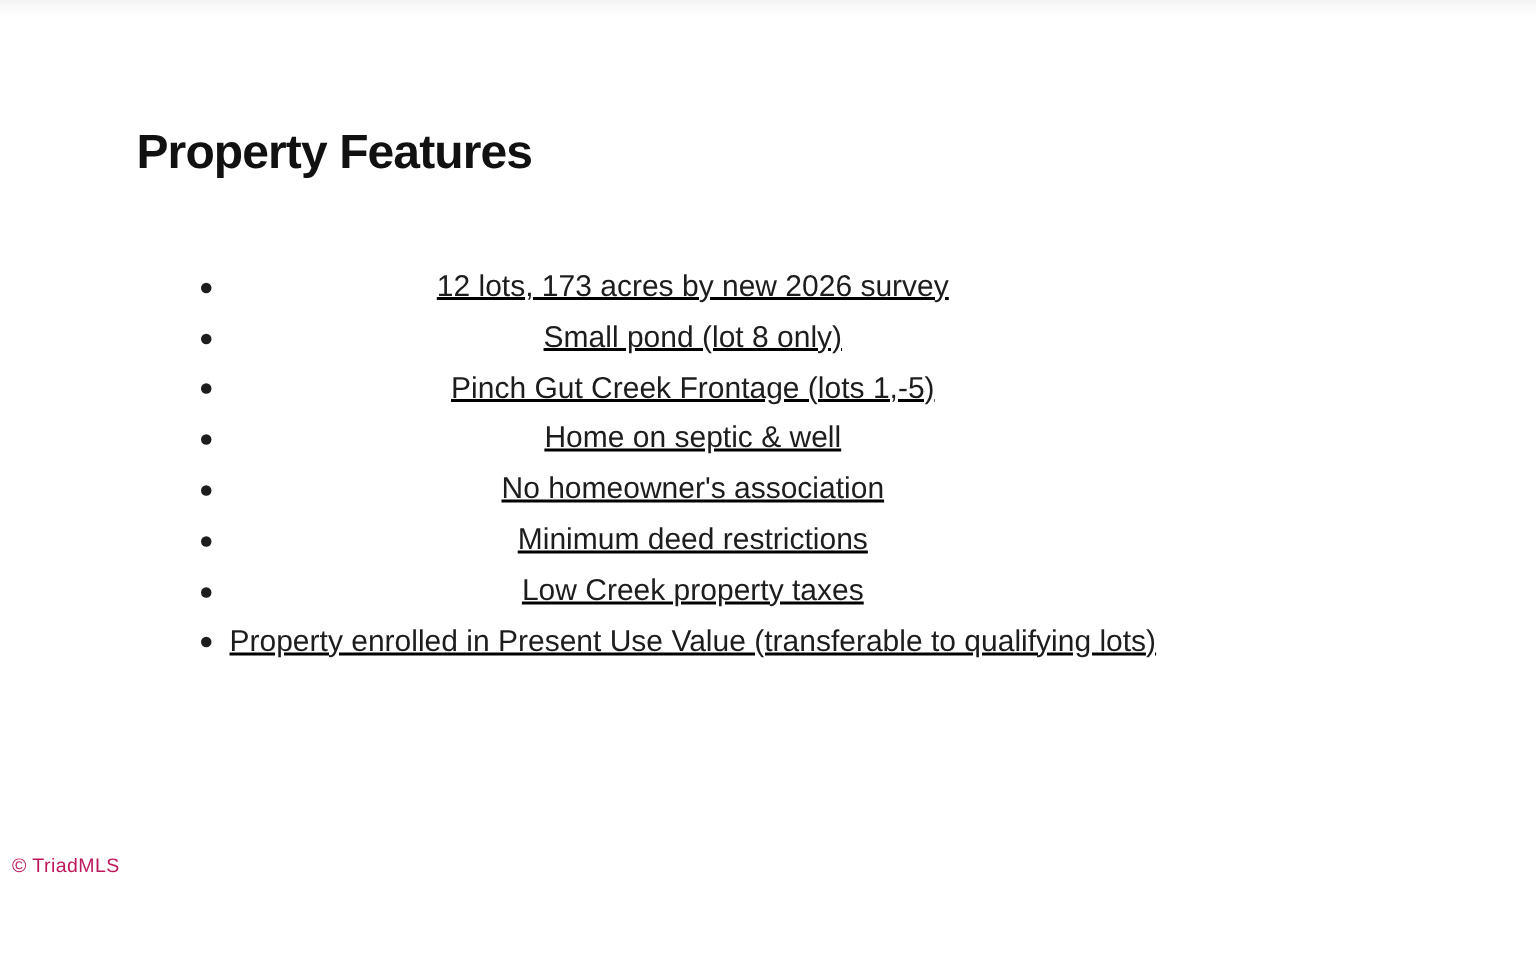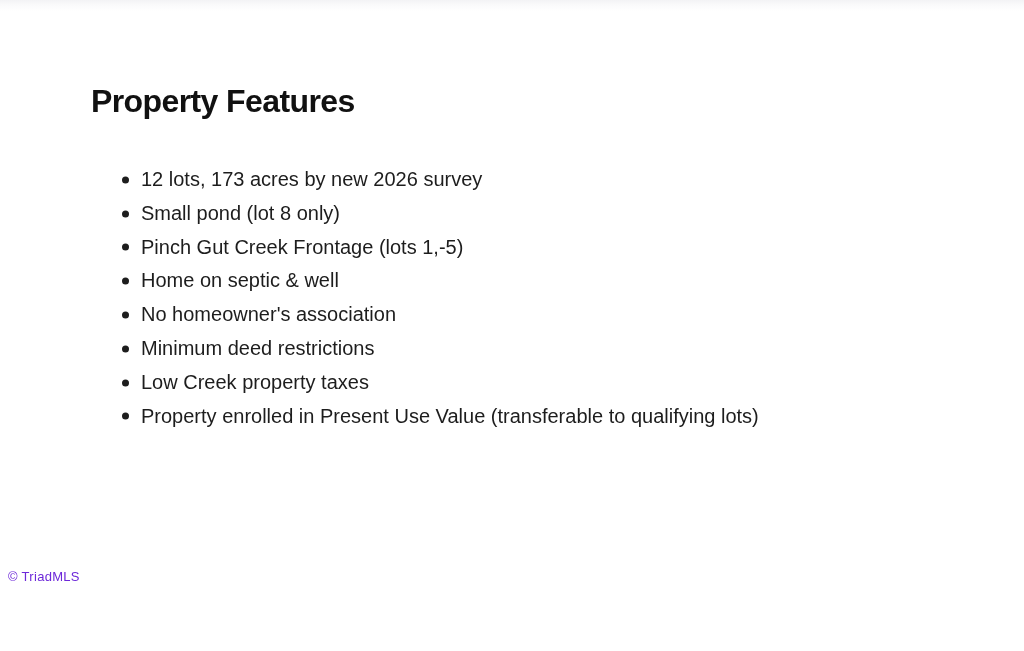--- a/index.html
+++ b/index.html
@@ -11,20 +11,21 @@
     height: 651px;
     background: #ffffff;
     font-family: "Liberation Sans", sans-serif;
     overflow: hidden;
   }
   .slide {
     position: relative;
     width: 1024px;
     height: 588px;
     background: #ffffff;
+    text-align: center;
   }
   .top-band {
     position: absolute;
     top: 0;
     left: 0;
     width: 100%;
     height: 11px;
     background: linear-gradient(#f3f3f5 0%, #fafafb 45%, #ffffff 100%);
   }
   .page-title {
@@ -35,23 +36,24 @@
     font-size: 32px;
     font-weight: 700;
     letter-spacing: -0.6px;
     color: #111111;
     white-space: nowrap;
   }
   .feature-list {
     position: absolute;
     left: 121px;
     top: 163px;
-    margin: 0;
+    margin: 12px;
     padding: 0;
     list-style: none;
+    text-decoration: underline;
   }
   .feature-list li {
     position: relative;
     padding-left: 20px;
     font-size: 20px;
     line-height: 33.8px;
     color: #1d1d1d;
     white-space: nowrap;
   }
   .feature-list li::before {
@@ -63,21 +65,21 @@
     width: 7px;
     height: 7px;
     border-radius: 50%;
     background: #1d1d1d;
   }
   .copyright {
     position: absolute;
     left: 8px;
     bottom: 4px;
     font-size: 13px;
-    color: #6d28d9;
+    color: #be185d;
     letter-spacing: 0.3px;
   }
 </style>
 </head>
 <body>
 
 <div class="slide">
   <div class="top-band"></div>
 
   <h1 class="page-title">Property Features</h1>

